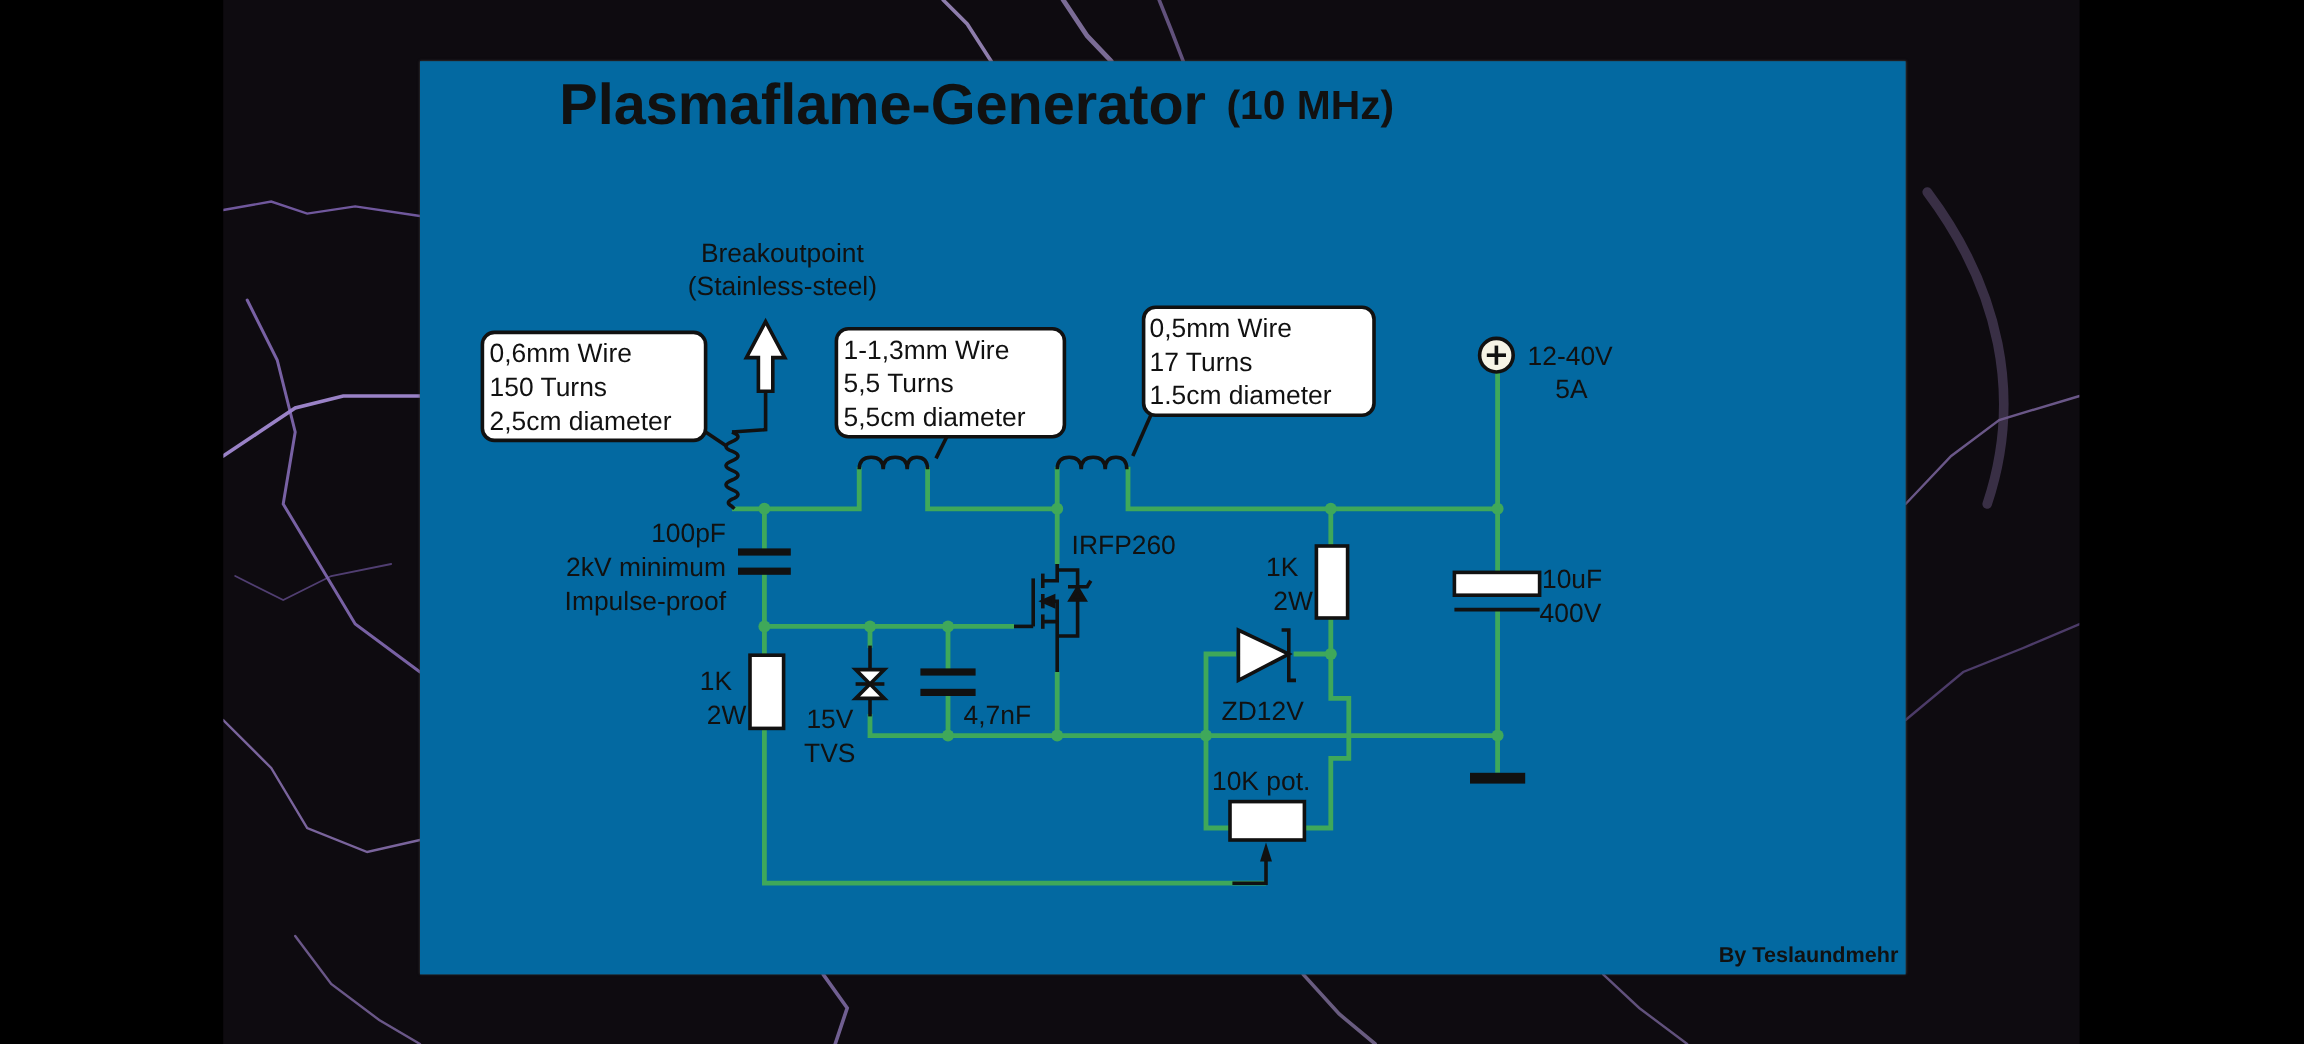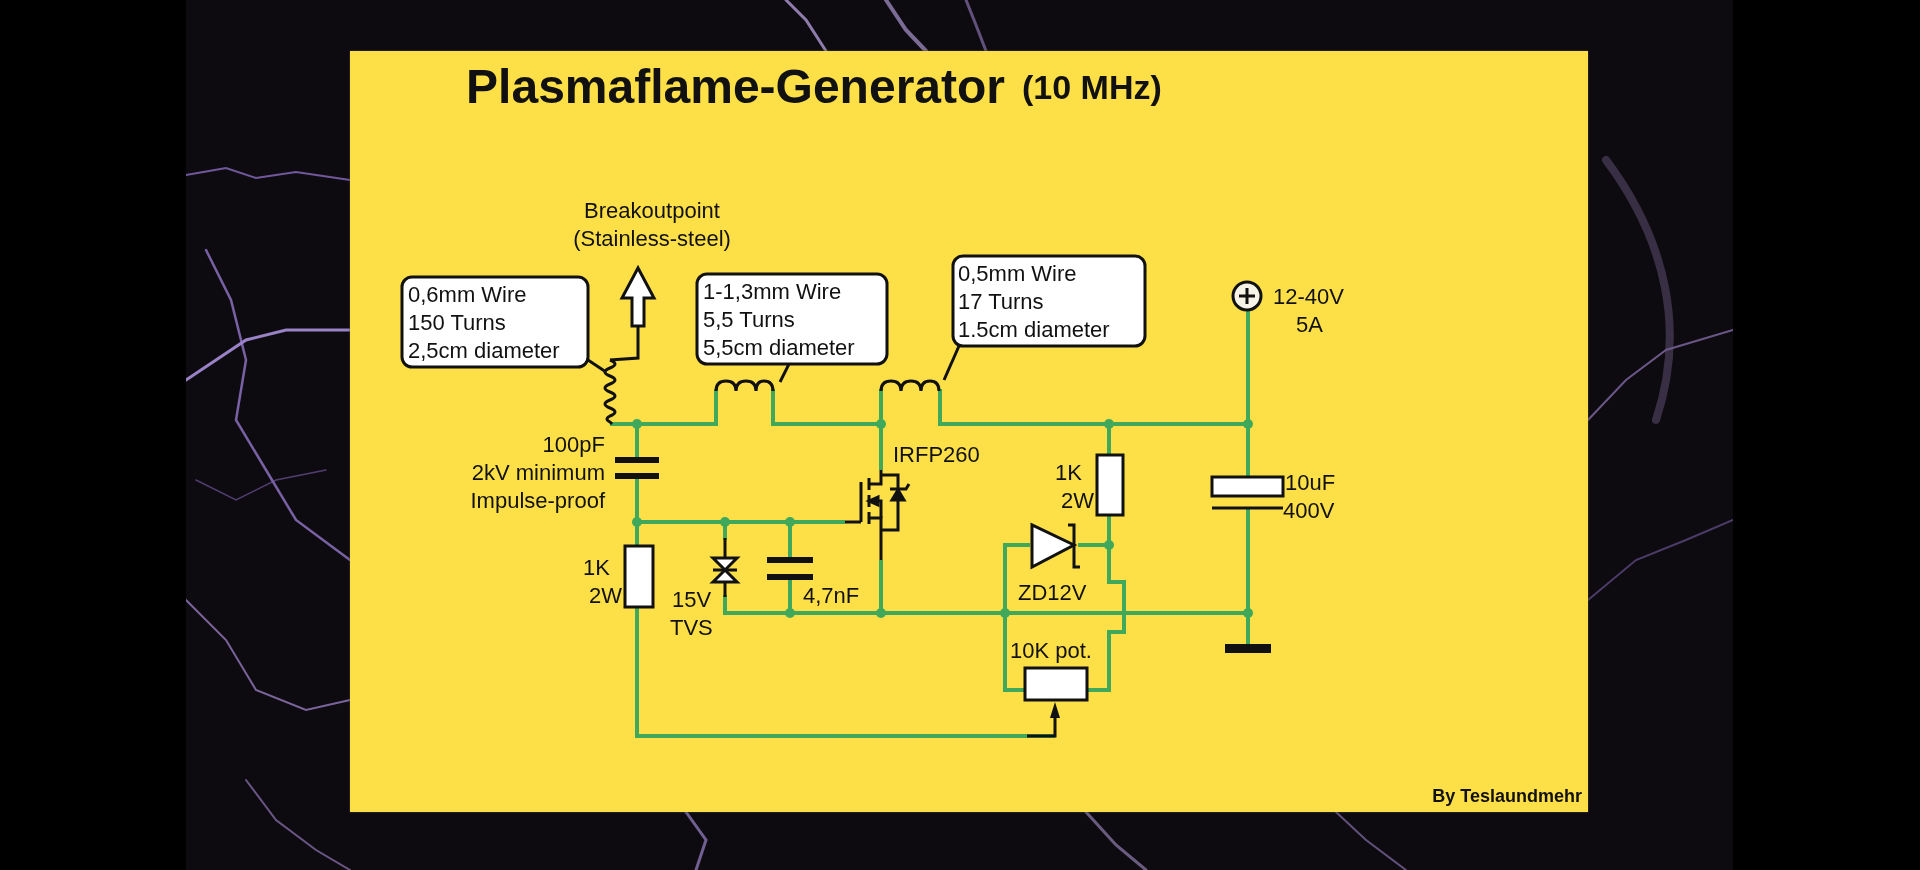--- a/index.html
+++ b/index.html
@@ -1,19 +1,19 @@
 <!DOCTYPE html>
 <html><head>
 <meta charset="utf-8">
 <style>
   html,body{margin:0;padding:0;}
   body{width:1920px;height:870px;background:#000;position:relative;overflow:hidden;font-family:"Liberation Sans",sans-serif;}
   #video{position:absolute;left:186px;top:0;width:1547px;height:870px;background:#0e0b10;overflow:hidden;}
   #bg-svg{position:absolute;left:0;top:0;}
-  #panel{position:absolute;left:350px;top:51px;width:1238px;height:761px;background:#fde047;box-shadow:0 0 2px #444;}
+  #panel{position:absolute;left:350px;top:51px;width:1238px;height:761px;background:#0369a1;box-shadow:0 0 2px #444;}
   #diagram{position:absolute;left:0;top:0;}
   .t{font-family:"Liberation Sans",sans-serif;fill:#111;}
 </style>
 </head>
 <body>
 
 <div id="video">
   <svg id="bg-svg" width="1547" height="870">
     <g fill="none" stroke-linecap="round">
       <path d="M0,175 L40,168 L70,178 L110,172 L164,180" stroke="#8a6cc0" stroke-width="2" opacity="0.8"></path>

